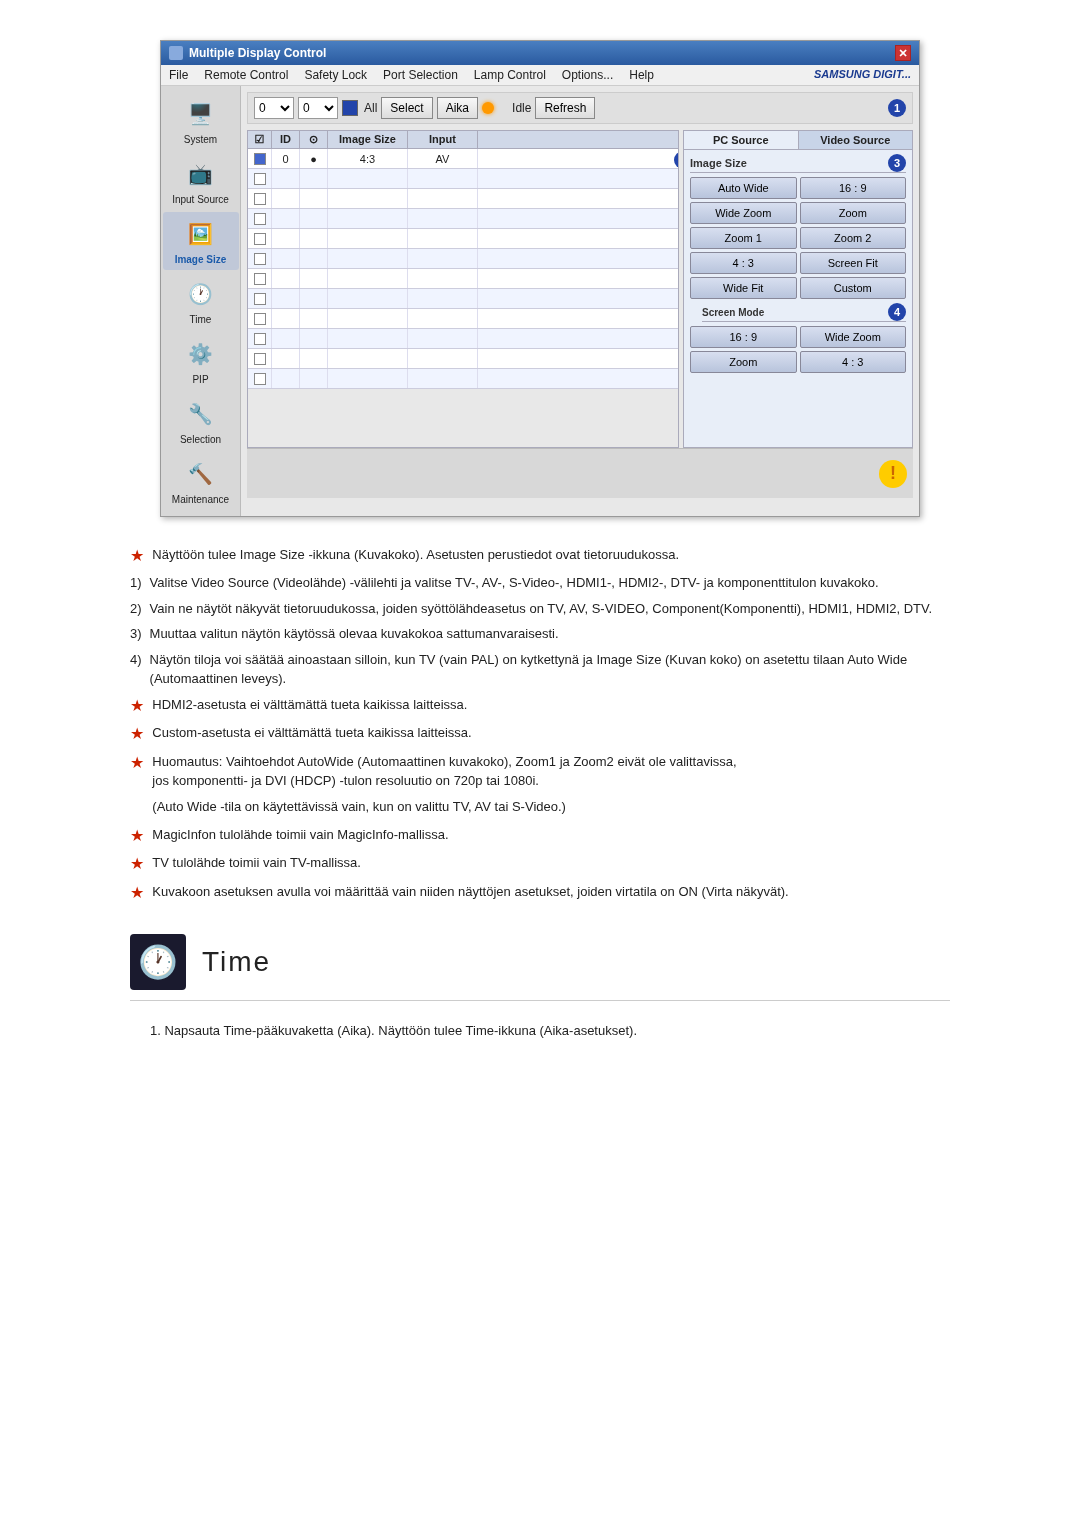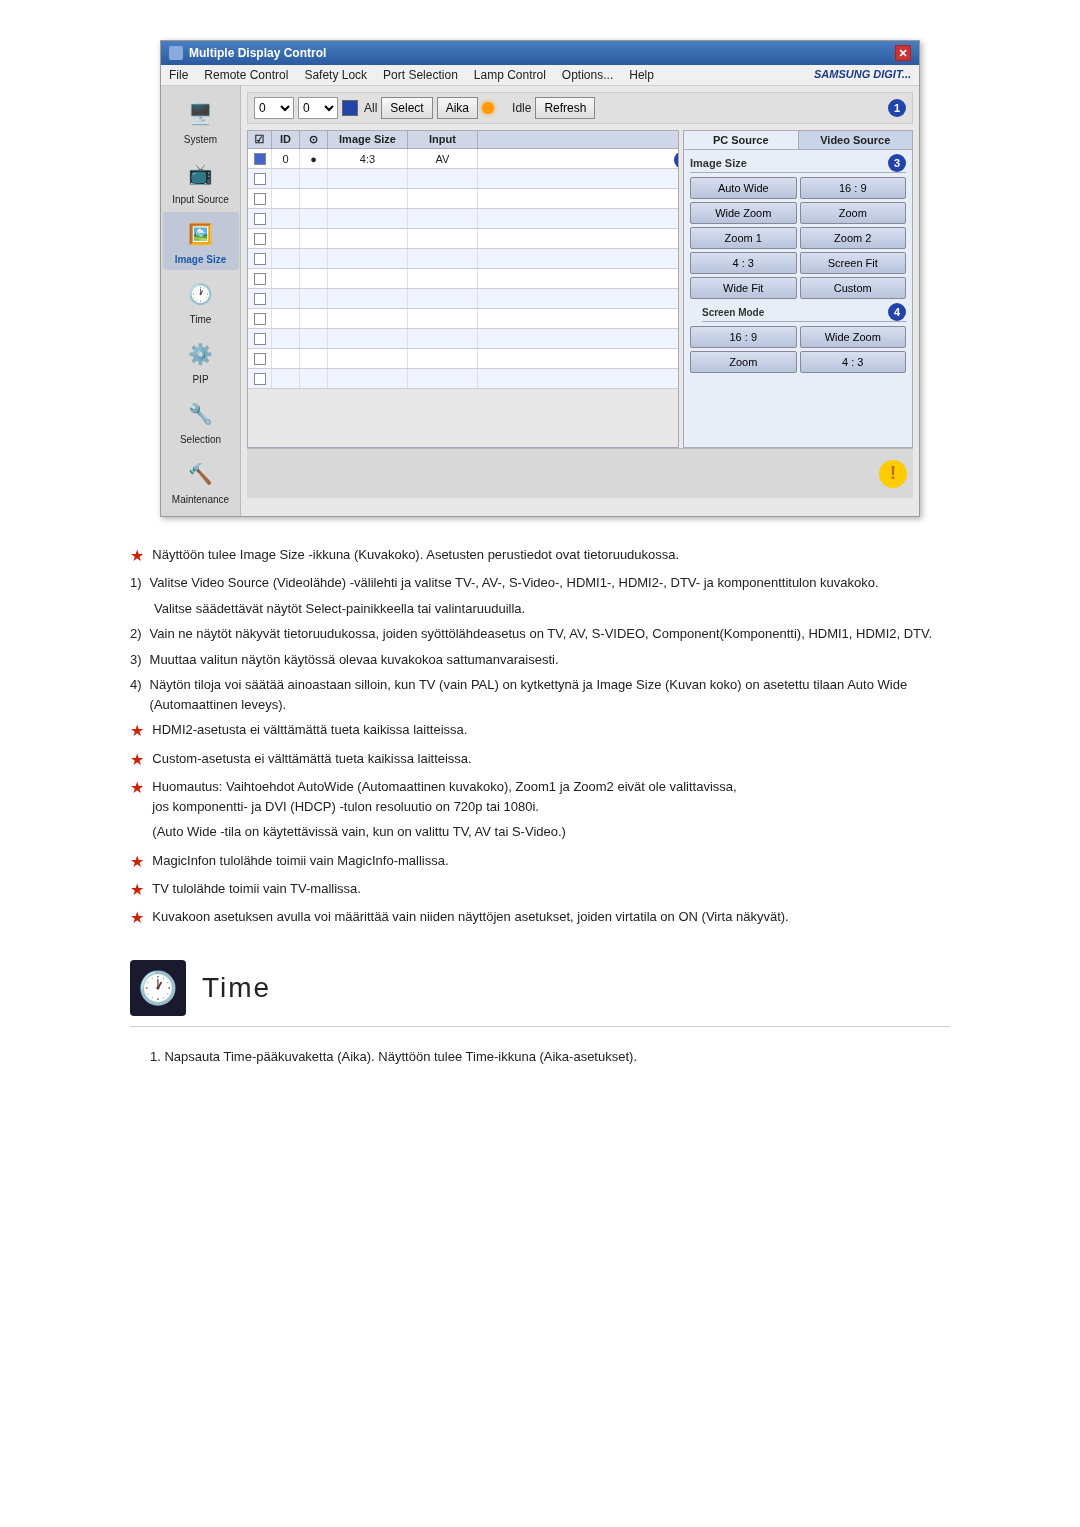--- a/index.html
+++ b/index.html
@@ -635,23 +635,20 @@
 
   <div class="note-item">
     <span class="star-bullet">★</span>
     <span class="note-text">Näyttöön tulee Image Size -ikkuna (Kuvakoko). Asetusten perustiedot ovat tietoruudukossa.</span>
   </div>
 
   <div class="note-item">
     <span class="note-number">1)</span>
     <span class="note-text">Valitse Video Source (Videolähde) -välilehti ja valitse TV-, AV-, S-Video-, HDMI1-, HDMI2-, DTV- ja komponenttitulon kuvakoko.</span>
   </div>
-  <div class="note-indent">
-    Valitse säädettävät näytöt Select-painikkeella tai valintaruuduilla.
-  </div>
 
   <div class="note-item">
     <span class="note-number">2)</span>
     <span class="note-text">Vain ne näytöt näkyvät tietoruudukossa, joiden syöttölähdeasetus on TV, AV, S-VIDEO, Component(Komponentti), HDMI1, HDMI2, DTV.</span>
   </div>
 
   <div class="note-item">
     <span class="note-number">3)</span>
     <span class="note-text">Muuttaa valitun näytön käytössä olevaa kuvakokoa sattumanvaraisesti.</span>
   </div>

